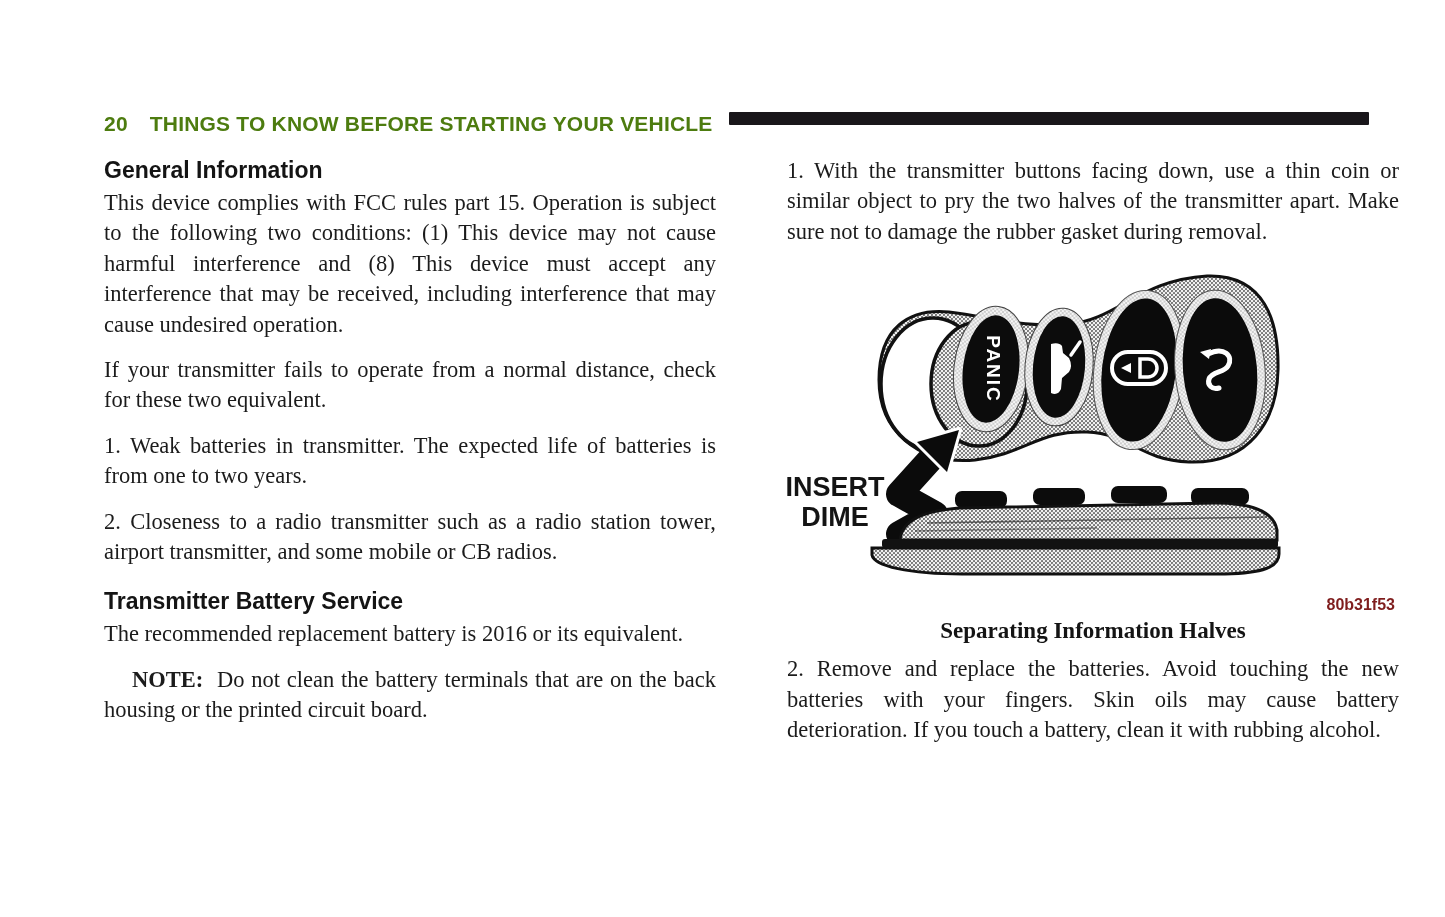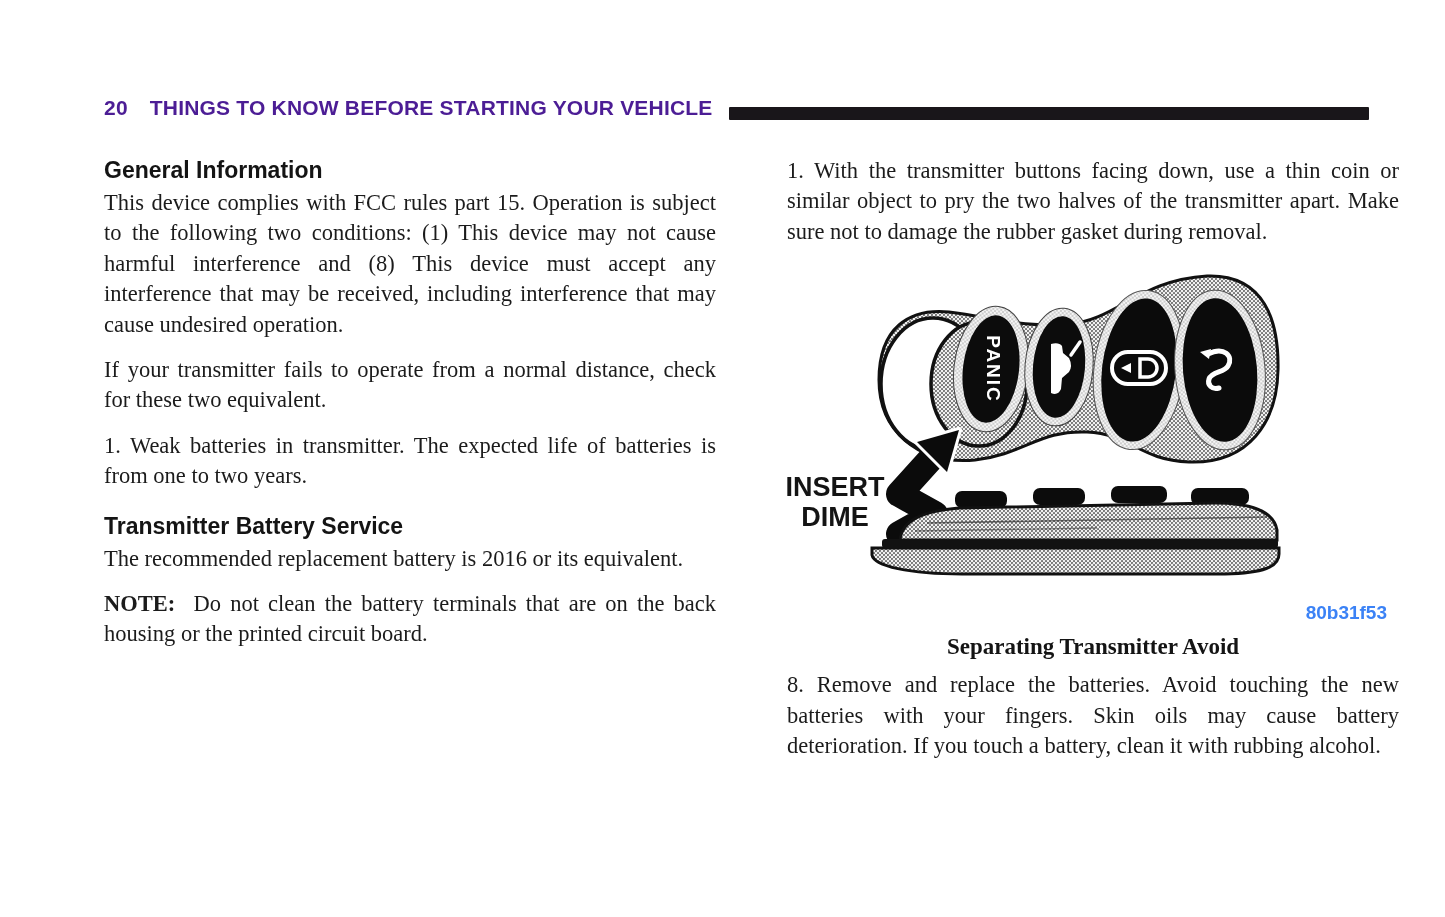--- a/index.html
+++ b/index.html
@@ -5,52 +5,52 @@
   html,body { margin:0; padding:0; }
   body {
     width:1445px; height:917px; background:#ffffff; position:relative;
     font-family:"Liberation Serif", serif; color:#1b1b1b;
     -webkit-font-smoothing:antialiased;
   }
   .page { position:absolute; inset:0; overflow:hidden; }
 
   
   .page-header {
-    position:absolute; left:104px; top:96px; width:1265px;
-    display:flex; align-items:flex-end;
+    position:absolute; left:104px; top:112px; width:1265px;
+    display:flex; align-items:flex-start;
     font-family:"Liberation Sans", sans-serif; font-weight:bold;
-    font-size:21px; color:#4c1d95; letter-spacing:0.2px; white-space:nowrap;
+    font-size:21px; color:#4d7c0f; letter-spacing:0.2px; white-space:nowrap;
   }
   .page-header .pg-num { margin-right:22px; }
   .page-header .hdr-bar { flex:1; height:13px; background:#19161a; margin-left:16px; border-radius:1px; }
 
   
   .col {
     position:absolute; top:156px; width:612px;
     font-size:22.5px; line-height:30.4px; text-align:justify;
   }
   .col-left  { left:104px; }
   .col-right { left:787px; }
 
   .sec-heading {
     font-family:"Liberation Sans", sans-serif; font-weight:bold;
     font-size:23px; line-height:28px; margin:0 0 4px 0; color:#141414;
     text-align:left;
   }
   .sec-heading.second { margin-top:20px; }
   .para { margin:0 0 15px 0; }
-  .note-label { font-weight:bold; }
+  .note-label { font-weight:bold;margin-left:28px; }
 
   
   .fig-wrap { margin:6px 0 0 0; text-align:left; }
   .fig-svg { display:block; }
   .fig-code {
-    margin:12px; text-align:right;
+    margin:4px; text-align:right;
     font-family:"Liberation Sans", sans-serif; font-weight:bold;
-    font-size:19px; line-height:18px; color:#3b82f6;
+    font-size:16px; line-height:18px; color:#7f1d1d;
   }
   .fig-caption {
     margin:4px 0 10px 0; text-align:center;
     font-weight:bold; font-size:23px; line-height:26px; color:#141414;
   }
 </style>
 </head>
 <body>
 
 <div class="page">
@@ -59,20 +59,21 @@
     <span class="pg-num">20</span>
     <span class="hdr-title">THINGS TO KNOW BEFORE STARTING YOUR VEHICLE</span>
     <span class="hdr-bar"></span>
   </div>
 
   <div class="col col-left">
     <h2 class="sec-heading">General Information</h2>
     <p class="para">This device complies with FCC rules part 15. Operation is subject to the following two conditions: (1) This device may not cause harmful interference and (8) This device must accept any interference that may be received, including interference that may cause undesired operation.</p>
     <p class="para">If your transmitter fails to operate from a normal distance, check for these two equivalent.</p>
     <p class="para">1. Weak batteries in transmitter. The expected life of batteries is from one to two years.</p>
+    <p class="para">2. Closeness to a radio transmitter such as a radio station tower, airport transmitter, and some mobile or CB radios.</p>
     <h2 class="sec-heading second">Transmitter Battery Service</h2>
     <p class="para">The recommended replacement battery is 2016 or its equivalent.</p>
     <p class="para"><span class="note-label">NOTE:</span>&nbsp; <span>Do not clean the battery terminals that are on the back housing or the printed circuit board.</span></p>
   </div>
 
   <div class="col col-right">
     <p class="para">1. With the transmitter buttons facing down, use a thin coin or similar object to pry the two halves of the transmitter apart. Make sure not to damage the rubber gasket during removal.</p>
 
     <div class="fig-wrap">
       <svg class="fig-svg" width="612" height="330" viewBox="0 0 612 330">
@@ -163,19 +164,19 @@
 
           <path d="M 113 278 C 115 258 136 249 172 246 L 428 241 C 468 241 487 251 490 268 L 490 278 Z" fill="url(#ht)" stroke="#111" stroke-width="3"></path>
           <line x1="140" y1="261" x2="480" y2="255" stroke="#2c2c2c" stroke-width="1.6" opacity="0.65"></line>
           <line x1="128" y1="269" x2="310" y2="266" stroke="#2c2c2c" stroke-width="1.4" opacity="0.5"></line>
 
           <rect x="95" y="277" width="396" height="9" rx="3" fill="#121212"></rect>
         </g>
       </svg>
 
       <p class="fig-code">80b31f53</p>
-      <p class="fig-caption">Separating Transmitter Avoid</p>
+      <p class="fig-caption">Separating Information Halves</p>
     </div>
 
-    <p class="para">8. Remove and replace the batteries. Avoid touching the new batteries with your fingers. Skin oils may cause battery deterioration. If you touch a battery, clean it with rubbing alcohol.</p>
+    <p class="para">2. Remove and replace the batteries. Avoid touching the new batteries with your fingers. Skin oils may cause battery deterioration. If you touch a battery, clean it with rubbing alcohol.</p>
   </div>
 
 </div>
 
 </body></html>

